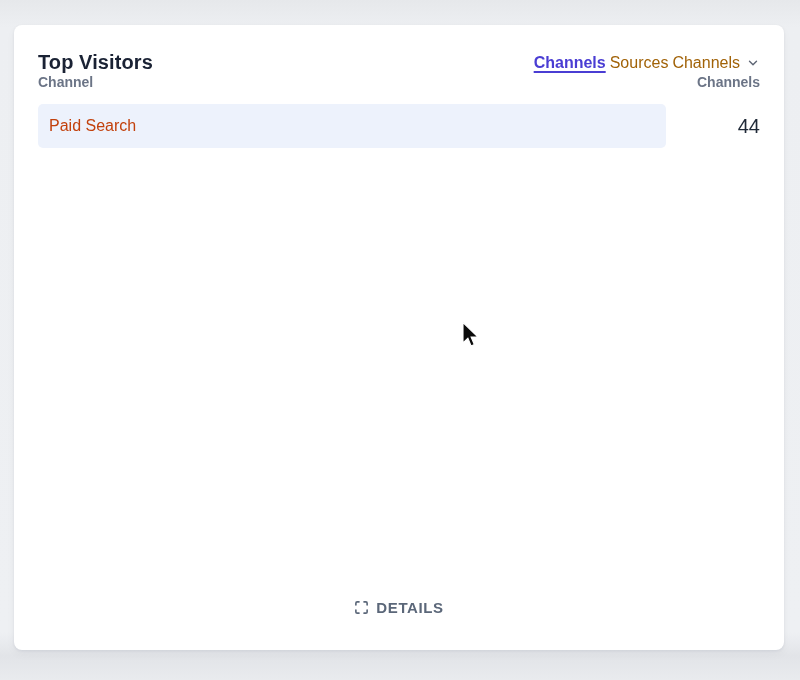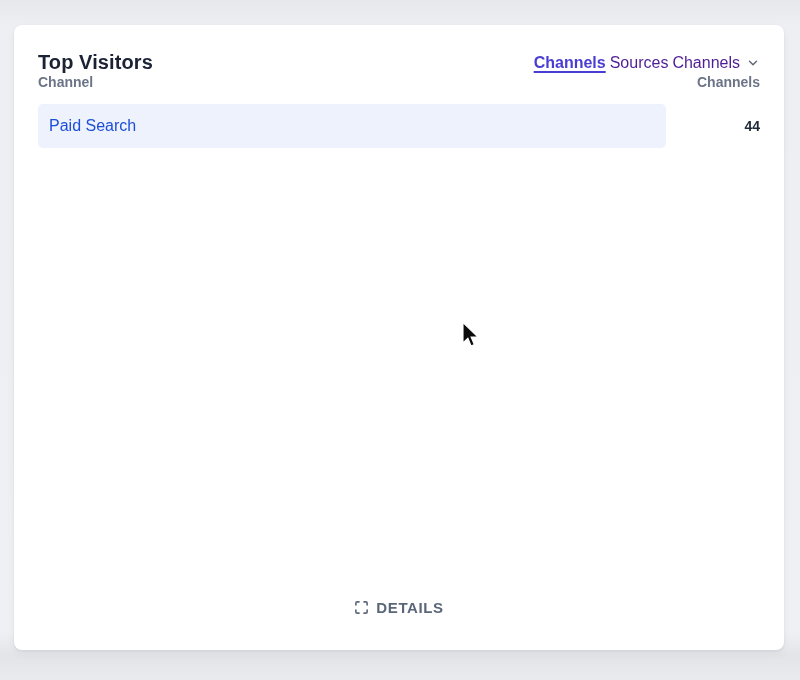--- a/index.html
+++ b/index.html
@@ -34,21 +34,21 @@
     color: #1a2234;
     letter-spacing: 0.1px;
   }
   .tab-group {
     display: flex;
     align-items: center;
     gap: 4px;
     font-size: 16px;
   }
   .tab {
-    color: #4c1d95;
+    color: #a16207;
     cursor: pointer;
     text-decoration: none;
   }
   .tab.active {
     color: #4a3dd3;
     font-weight: 700;
     text-decoration: underline;
     text-decoration-thickness: 2px;
     text-underline-offset: 3px;
   }
@@ -77,32 +77,32 @@
     left: 0; top: 0;
     height: 44px;
     background: #edf2fc;
     border-radius: 5px;
     display: flex;
     align-items: center;
     padding-left: 11px;
   }
   .row-label {
     font-size: 16px;
-    color: #1d4ed8;
+    color: #c2410c;
     white-space: nowrap;
   }
   .row-value {
     position: absolute;
     right: 0;
     top: 0;
     height: 44px;
     display: flex;
     align-items: center;
-    font-size: 14px;
-    font-weight: 700;
+    font-size: 20px;
+    font-weight: 400;
     color: #1f2937;
   }
   .spacer { flex: 1; }
   .details-btn {
     align-self: center;
     display: inline-flex;
     align-items: center;
     gap: 7px;
     color: #5b6779;
     font-size: 15px;

